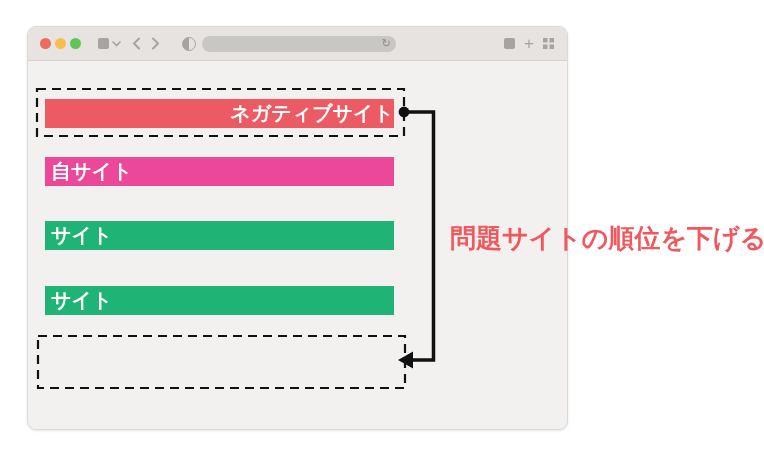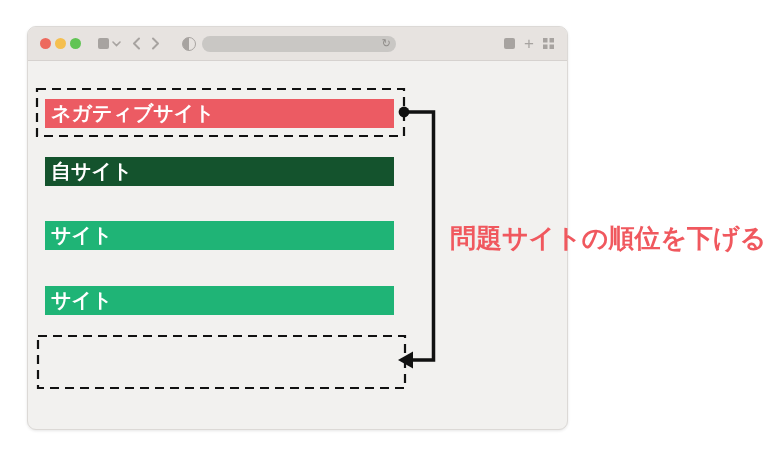--- a/index.html
+++ b/index.html
@@ -96,22 +96,22 @@
         <svg width="11" height="11" viewBox="0 0 11 11">
           <rect x="0" y="0" width="4.5" height="4.5" fill="#a7a3a0"></rect>
           <rect x="6.5" y="0" width="4.5" height="4.5" fill="#a7a3a0"></rect>
           <rect x="0" y="6.5" width="4.5" height="4.5" fill="#a7a3a0"></rect>
           <rect x="6.5" y="6.5" width="4.5" height="4.5" fill="#a7a3a0"></rect>
         </svg>
       </div>
     </div>
   </div>
 
-  <div class="bar bar-0" style="background: rgb(236, 91, 99);">ネガティブサイト</div>
-  <div class="bar bar-1" style="background: #14532d;">自サイト</div>
+  <div class="bar bar-0" style="background: rgb(236, 91, 99); text-align: right;">ネガティブサイト</div>
+  <div class="bar bar-1" style="background: #ec4899;">自サイト</div>
   <div class="bar bar-2" style="background: rgb(31, 180, 118);">サイト</div>
   <div class="bar bar-3" style="background: rgb(31, 180, 118);">サイト</div>
 
   <svg class="overlay" viewBox="0 0 764 456">
     <rect x="37" y="89" width="367" height="47" fill="none" stroke="#111111" stroke-width="2.2" stroke-dasharray="9 6"></rect>
     <rect x="38" y="336" width="367" height="52" fill="none" stroke="#111111" stroke-width="2.2" stroke-dasharray="9 6"></rect>
     <path d="M404 112 H433.5 V360 H412" fill="none" stroke="#111111" stroke-width="3.5"></path>
     <polygon points="398,360 413,351.5 413,368.5" fill="#111111"></polygon>
     <circle cx="404" cy="112" r="5.4" fill="#111111"></circle>
   </svg>

